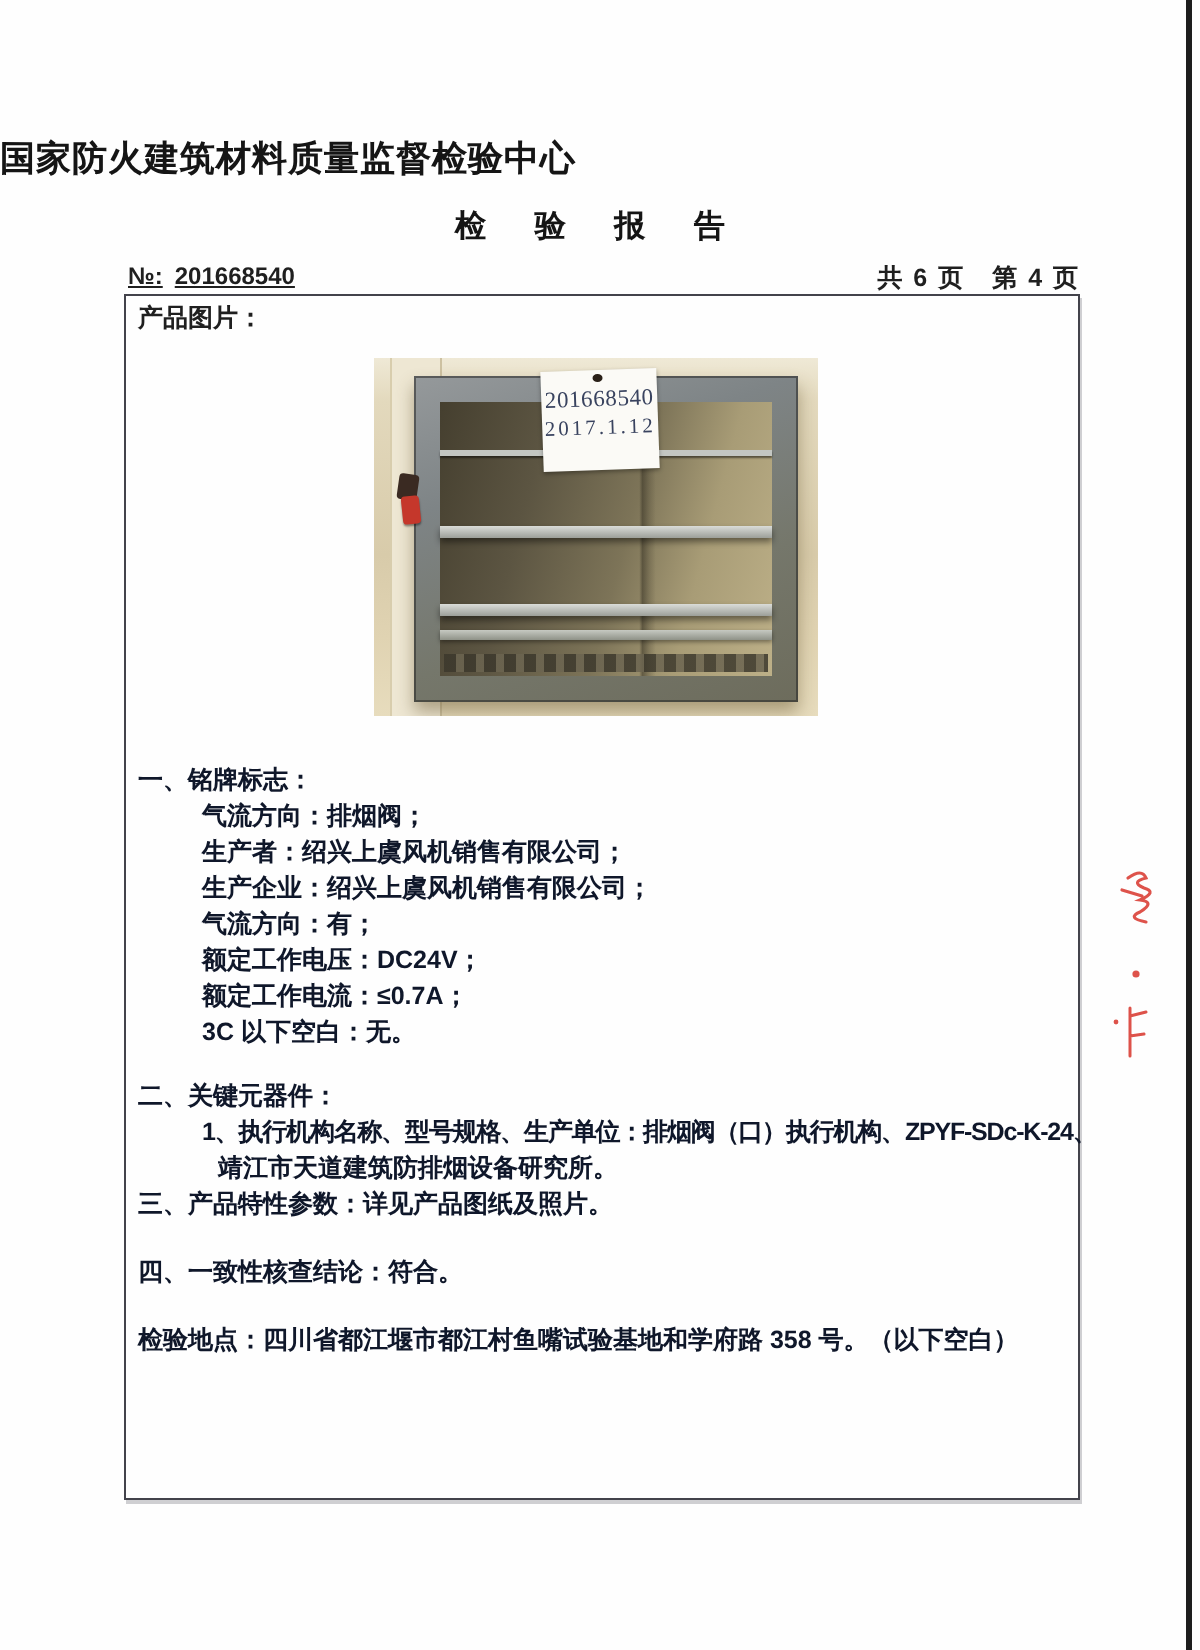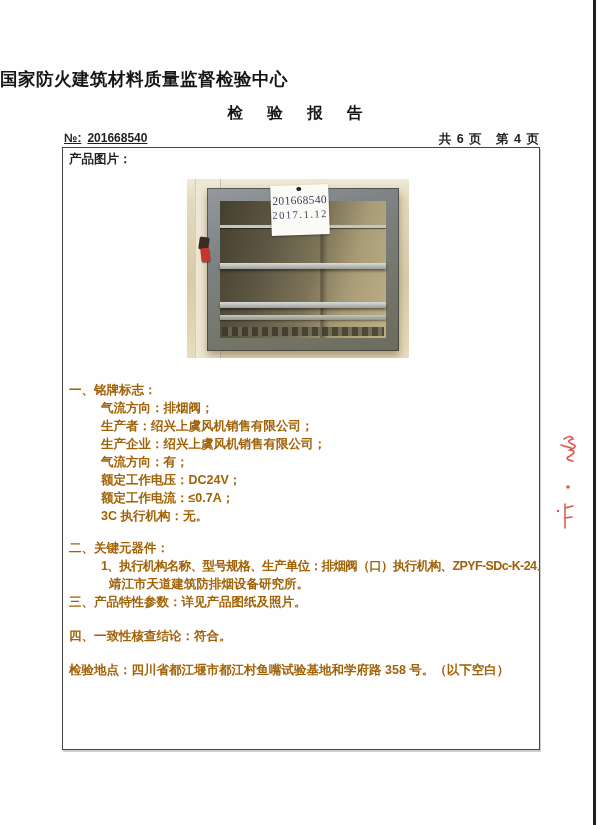--- a/index.html
+++ b/index.html
@@ -60,21 +60,21 @@
     transform:rotate(-2deg);box-shadow:0 1px 2px rgba(0,0,0,.35);text-align:center;
   }
   .tag-pin{position:absolute;left:26px;top:2px;width:5px;height:4px;border-radius:50%;background:#2a2018;}
   .tag-num{margin-top:9px;font-family:"Liberation Serif","DejaVu Serif",serif;font-size:11.5px;letter-spacing:.3px;color:#39435f;}
   .tag-date{margin-top:3px;font-family:"Liberation Serif","DejaVu Serif",serif;font-size:10.5px;letter-spacing:1.5px;color:#39435f;}
   .handle-dark{position:absolute;left:12px;top:58px;width:10px;height:13px;background:#3a2a22;border-radius:2px;transform:rotate(8deg);}
   .handle-red{position:absolute;left:14px;top:69px;width:9px;height:14px;background:#c5372b;border-radius:2px;transform:rotate(-6deg);box-shadow:0 1px 1px rgba(0,0,0,.4);}
 
   
   .content{position:absolute;left:6px;top:233px;width:464px;}
-  .line{white-space:nowrap;font-size:12.5px;font-weight:600;height:18px;line-height:18px;color:#a16207;}
+  .line{white-space:nowrap;font-size:12.5px;font-weight:600;height:18px;line-height:18px;color:#0f172a;}
   .indent1{padding-left:32px;}
   .indent2{padding-left:40px;}
   .gap14{margin-top:14px;}
   .gap13{}
   .gap16{margin-top:16px;}
   .tight{letter-spacing:-0.6px;}
 
   
   .red-ink{position:absolute;left:552px;top:425px;width:40px;height:110px;}
 </style>
@@ -118,21 +118,21 @@
     </div>
 
     <div class="content">
       <div class="line">一、铭牌标志：</div>
       <div class="line indent1">气流方向：排烟阀；</div>
       <div class="line indent1">生产者：绍兴上虞风机销售有限公司；</div>
       <div class="line indent1">生产企业：绍兴上虞风机销售有限公司；</div>
       <div class="line indent1">气流方向：有；</div>
       <div class="line indent1">额定工作电压：DC24V；</div>
       <div class="line indent1">额定工作电流：≤0.7A；</div>
-      <div class="line indent1">3C 执行机构：无。</div>
+      <div class="line indent1">3C 以下空白：无。</div>
 
       <div class="line gap14">二、关键元器件：</div>
       <div class="line indent1 tight">1、执行机构名称、型号规格、生产单位：排烟阀（口）执行机构、ZPYF-SDc-K-24、</div>
       <div class="line indent2">靖江市天道建筑防排烟设备研究所。</div>
 
       <div class="line gap13">三、产品特性参数：详见产品图纸及照片。</div>
 
       <div class="line gap16">四、一致性核查结论：符合。</div>
 
       <div class="line gap16">检验地点：四川省都江堰市都江村鱼嘴试验基地和学府路 358 号。（以下空白）</div>

